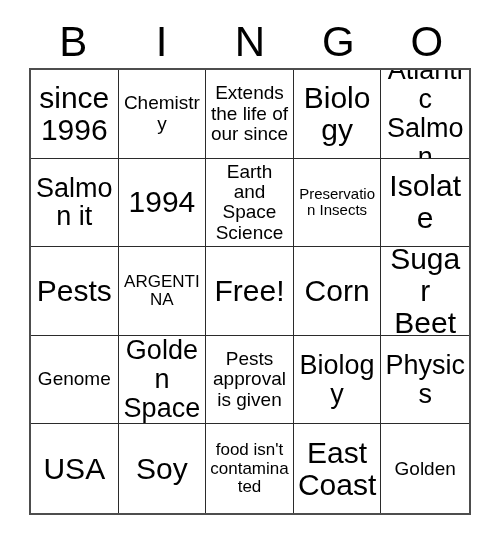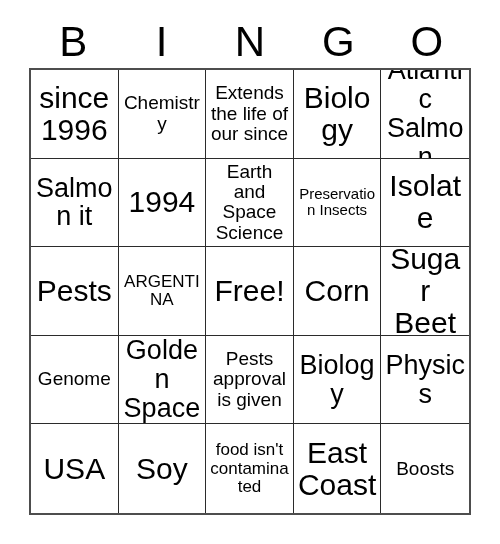--- a/index.html
+++ b/index.html
@@ -181,17 +181,17 @@
     <div class="bingo-cell row-5 col-2">
       <span class="cell-text sz-xl align-center">Soy</span>
     </div>
     <div class="bingo-cell row-5 col-3">
       <span class="cell-text sz-xs align-center">food isn't contaminated</span>
     </div>
     <div class="bingo-cell row-5 col-4">
       <span class="cell-text sz-xl align-center">East Coast</span>
     </div>
     <div class="bingo-cell row-5 col-5">
-      <span class="cell-text sz-md align-center">Boosts</span>
+      <span class="cell-text sz-md align-center">Golden</span>
     </div>
 
   </div>
 </div>
 
 </body></html>

